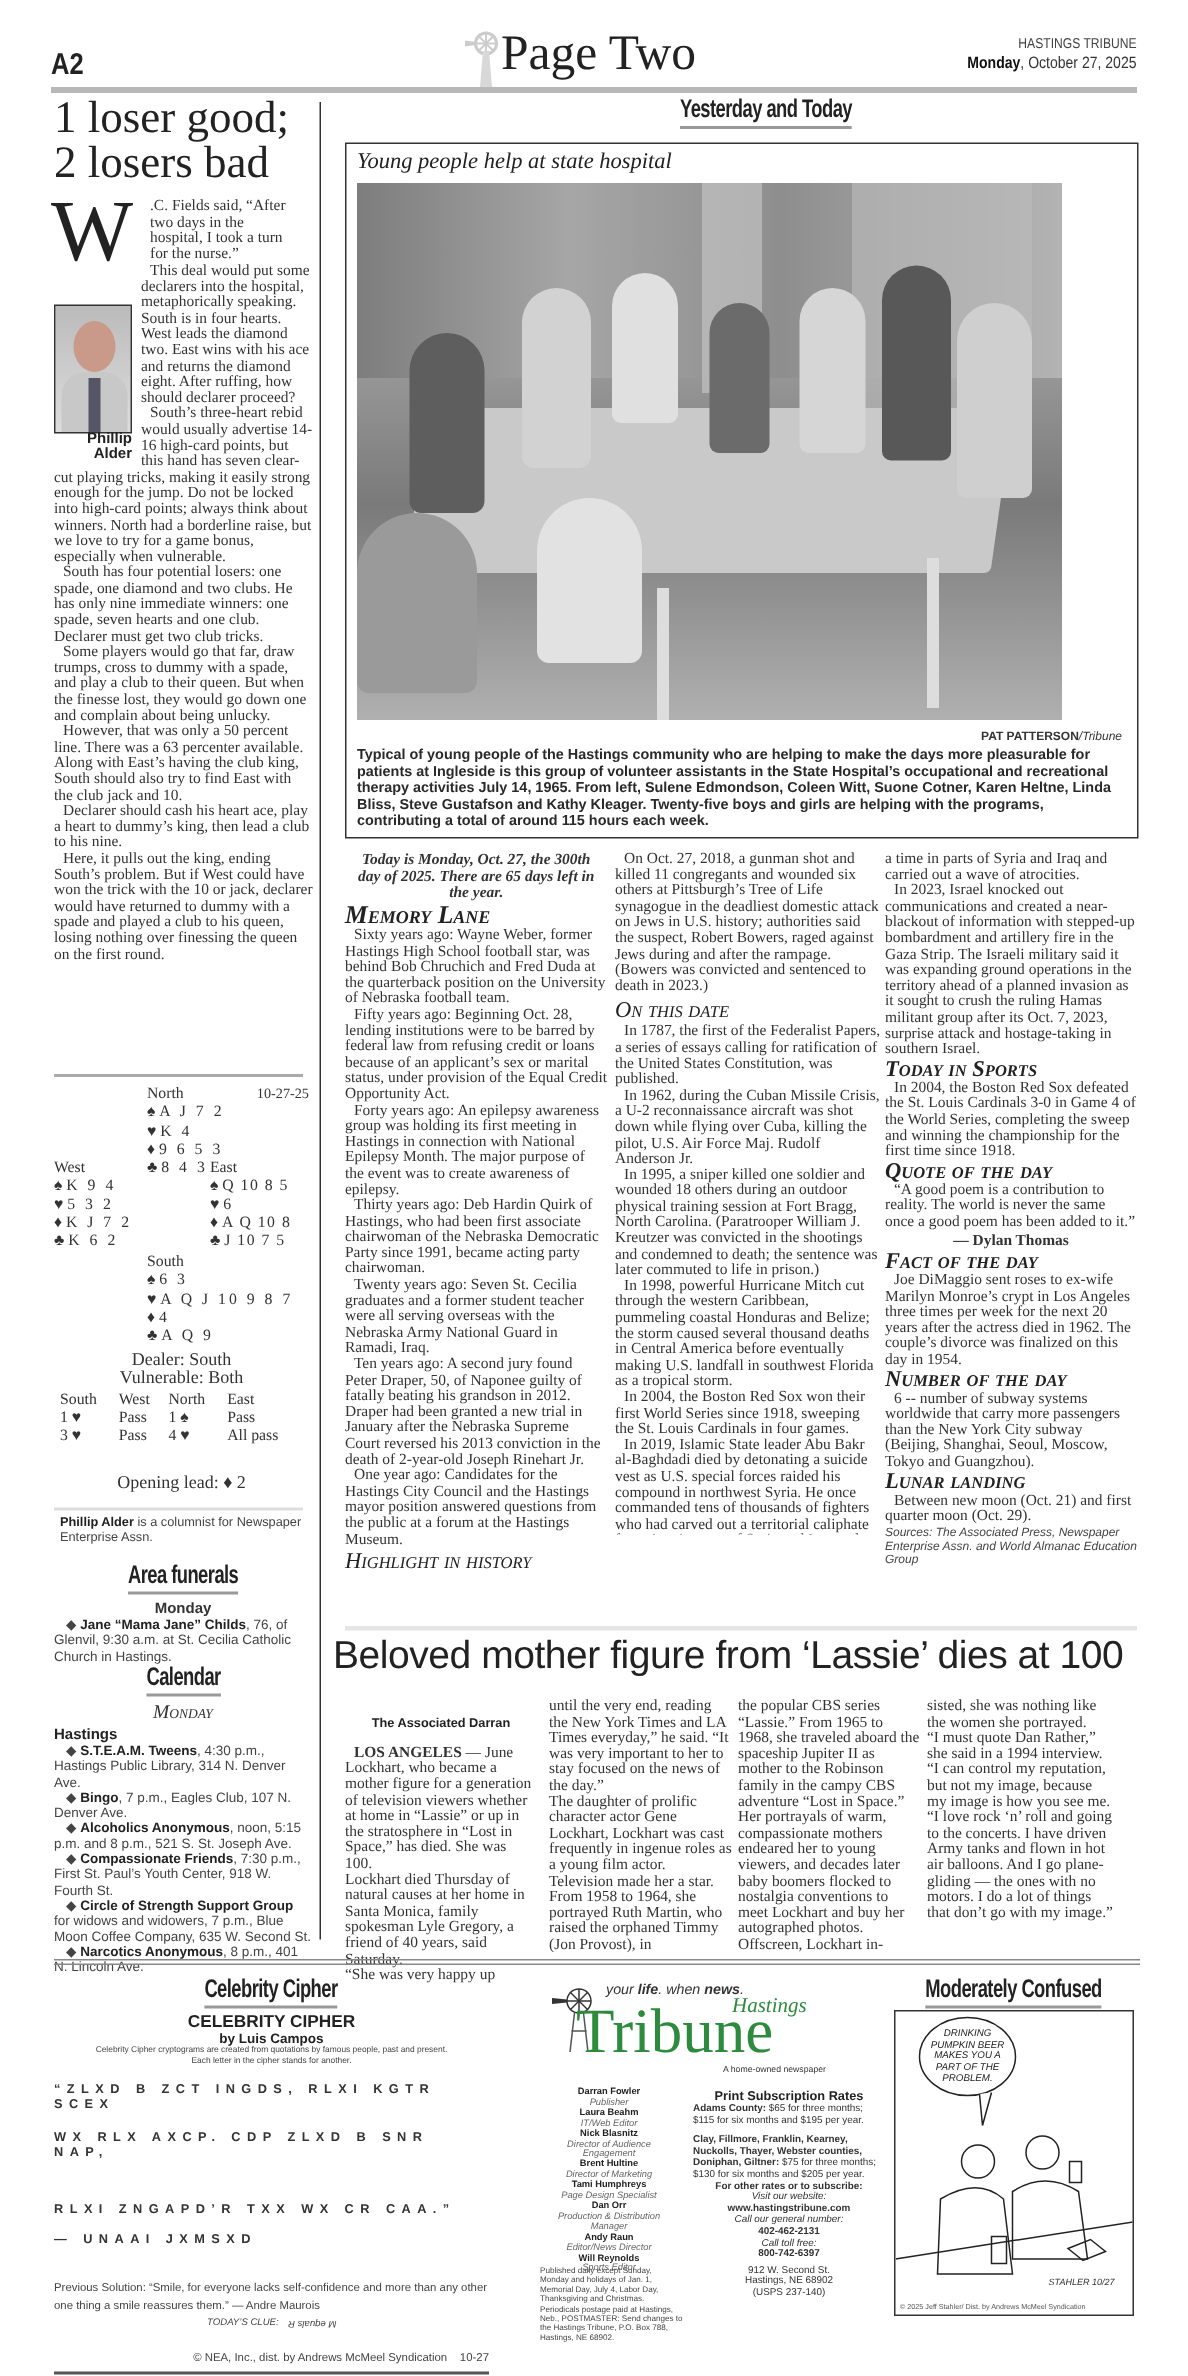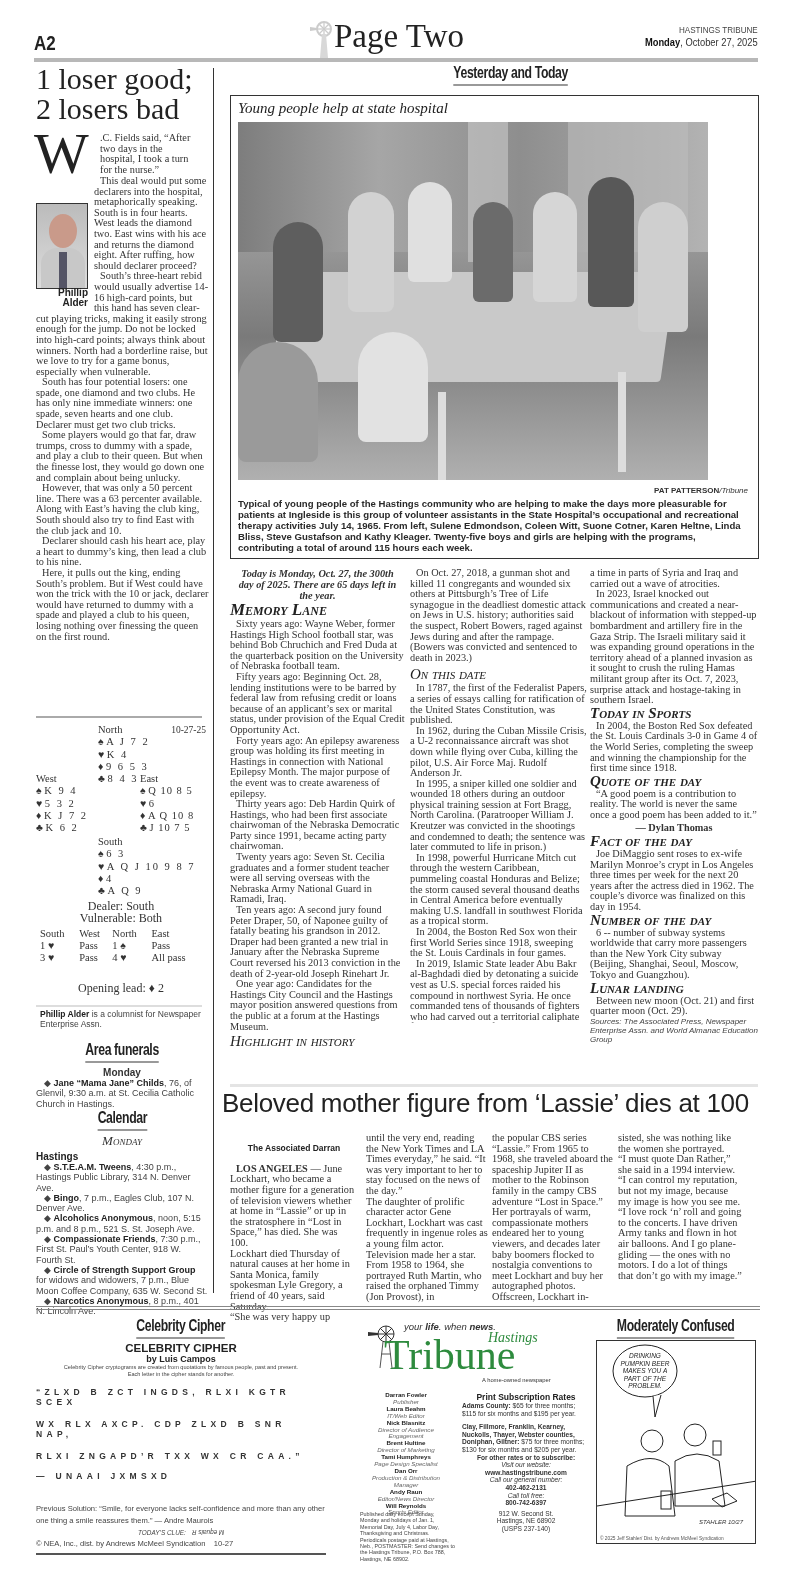--- a/index.html
+++ b/index.html
@@ -256,28 +256,28 @@
 <div class="abs" style="left:36px;top:1316px;width:290px">
   <div style="text-align:center"><span class="sec-head">Celebrity Cipher</span></div>
   <div class="sans" style="text-align:center;font-weight:bold;font-size:11.5px;color:#222;margin-top:3px">CELEBRITY CIPHER</div>
   <div class="sans" style="text-align:center;font-weight:bold;font-size:9px;color:#222">by Luis Campos</div>
   <div class="sans" style="text-align:center;font-size:5.6px;line-height:6.5px;color:#444">
     <div>Celebrity Cipher cryptograms are created from quotations by famous people, past and present.</div>
     <div>Each letter in the cipher stands for another.</div>
   </div>
   <div class="cipher-line" style="margin-top:10px">“ZLXD B ZCT INGDS, RLXI KGTR SCEX</div>
   <div class="cipher-line" style="margin-top:12px">WX RLX AXCP. CDP ZLXD B SNR NAP,</div>
-  <div class="cipher-line" style="margin-top:12px">RLXI ZNGAPD’R TXX WX CR CAA.”</div>
+  <div class="cipher-line" style="margin-top:28px">RLXI ZNGAPD’R TXX WX CR CAA.”</div>
   <div class="cipher-line" style="margin-top:10px">— UNAAI JXMSXD</div>
   <div class="sans" style="font-size:7.6px;line-height:12px;color:#444;margin-top:22px">Previous Solution: “Smile, for everyone lacks self-confidence and more than any other one thing a smile reassures them.” — Andre Maurois</div>
   <div class="sans" style="text-align:center;font-size:6.4px;font-style:italic;color:#444;margin-top:2px">
     <span>TODAY’S CLUE:</span>
     <span style="display:inline-block;transform:rotate(180deg);margin-left:4px">M equals R</span>
   </div>
-  <div class="sans" style="text-align:left;font-size:7.6px;color:#444;margin-top:3px">
+  <div class="sans" style="text-align:right;font-size:7.6px;color:#444;margin-top:15px">
     <span>© NEA, Inc., dist. by Andrews McMeel Syndication</span>&nbsp;&nbsp;&nbsp;&nbsp;<span>10-27</span>
   </div>
   <div style="height:2px;background:#555;margin-top:5px;width:290px"></div>
 </div>
 
 <div class="abs" style="left:362px;top:1316px;width:230px;height:250px">
   <div class="abs" style="left:6px;top:8px;width:30px;height:44px">
     <svg width="30" height="44" viewBox="0 0 30 44">
         <circle cx="18" cy="10" r="8" fill="none" stroke="#333" stroke-width="1"></circle>
         <g stroke="#333" stroke-width="1">

